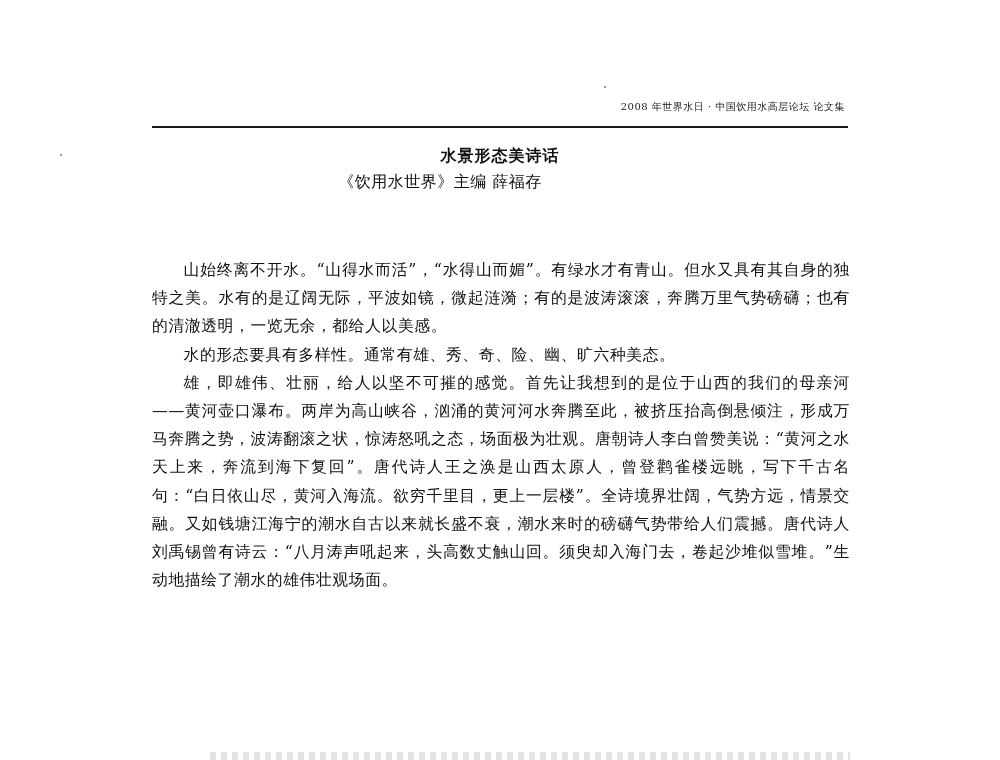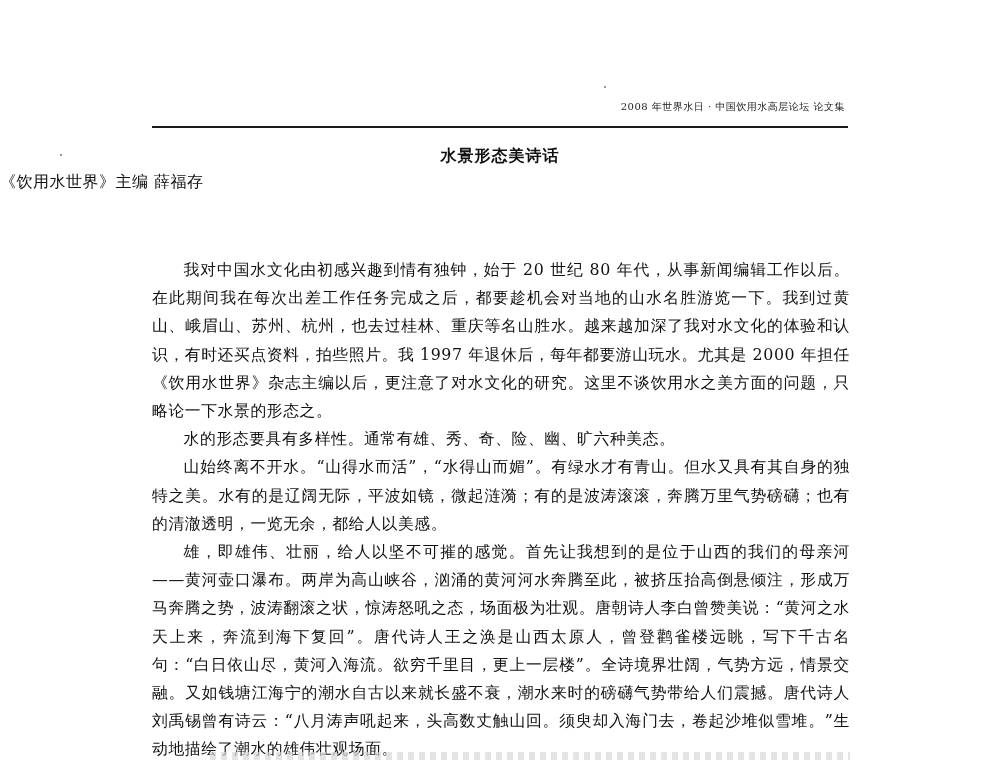--- a/index.html
+++ b/index.html
@@ -19,21 +19,21 @@
     position: absolute; left: 152px; top: 126px; width: 696px; height: 2px;
     background: #1a1a1a;
   }
   .stray-dot { position: absolute; width: 2px; height: 2px; background: #999; }
   .title {
     position: absolute; left: 0; width: 1000px; top: 146px;
     text-align: center; font-size: 16px; font-weight: bold; letter-spacing: 1px;
   }
   .subtitle {
     position: absolute; left: 0; width: 880px; top: 172px;
-    text-align: left; font-size: 16px; letter-spacing: 0.5px;
+    text-align: center; font-size: 16px; letter-spacing: 0.5px;
   }
   .body {
     position: absolute; left: 152px; top: 256px; width: 698px;
     font-size: 15.8px; line-height: 28.2px;
     text-align: justify; text-justify: inter-character;
     letter-spacing: 0.6px;
   }
   .body p { margin: 0; text-indent: 2em; }
   .cutoff {
     position: absolute; left: 210px; top: 752px; width: 640px; height: 8px;
@@ -47,20 +47,19 @@
 <div class="page">
   <div class="running-header">2008 年世界水日 · 中国饮用水高层论坛  论文集</div>
   <div class="header-rule"></div>
   <div class="stray-dot" style="left:60px;top:154px;"></div>
   <div class="stray-dot" style="left:604px;top:86px;"></div>
 
   <div class="title">水景形态美诗话</div>
   <div class="subtitle">《饮用水世界》主编  薛福存</div>
 
   <div class="body">
-    <p>我对中国水文化由初感兴趣到情有独钟，始于 20 世纪 80 年代，从事新闻编辑工作以后。在此期间我在每次出差工作任务完成之后，都要趁机会对当地的山水名胜游览一下。我到过黄山、峨眉山、苏州、杭州，也去过桂林、重庆等名山胜水。越来越加深了我对水文化的体验和认识，有时还买点资料，拍些照片。我 1997 年退休后，每年都要游山玩水。尤其是 2000 年担任《饮用水世界》杂志主编以后，更注意了对水文化的研究。这里不谈饮用水之美方面的问题，只略论一下水景的形态之。</p>
+    <p>山始终离不开水。“山得水而活”，“水得山而媚”。有绿水才有青山。但水又具有其自身的独特之美。水有的是辽阔无际，平波如镜，微起涟漪；有的是波涛滚滚，奔腾万里气势磅礴；也有的清澈透明，一览无余，都给人以美感。</p>
     <p>水的形态要具有多样性。通常有雄、秀、奇、险、幽、旷六种美态。</p>
-    <p>山始终离不开水。“山得水而活”，“水得山而媚”。有绿水才有青山。但水又具有其自身的独特之美。水有的是辽阔无际，平波如镜，微起涟漪；有的是波涛滚滚，奔腾万里气势磅礴；也有的清澈透明，一览无余，都给人以美感。</p>
     <p>雄，即雄伟、壮丽，给人以坚不可摧的感觉。首先让我想到的是位于山西的我们的母亲河——黄河壶口瀑布。两岸为高山峡谷，汹涌的黄河河水奔腾至此，被挤压抬高倒悬倾注，形成万马奔腾之势，波涛翻滚之状，惊涛怒吼之态，场面极为壮观。唐朝诗人李白曾赞美说：“黄河之水天上来，奔流到海下复回”。唐代诗人王之涣是山西太原人，曾登鹳雀楼远眺，写下千古名句：“白日依山尽，黄河入海流。欲穷千里目，更上一层楼”。全诗境界壮阔，气势方远，情景交融。又如钱塘江海宁的潮水自古以来就长盛不衰，潮水来时的磅礴气势带给人们震撼。唐代诗人刘禹锡曾有诗云：“八月涛声吼起来，头高数丈触山回。须臾却入海门去，卷起沙堆似雪堆。”生动地描绘了潮水的雄伟壮观场面。</p>
   </div>
 
   <div class="cutoff"></div>
 </div>
 
 </body></html>

